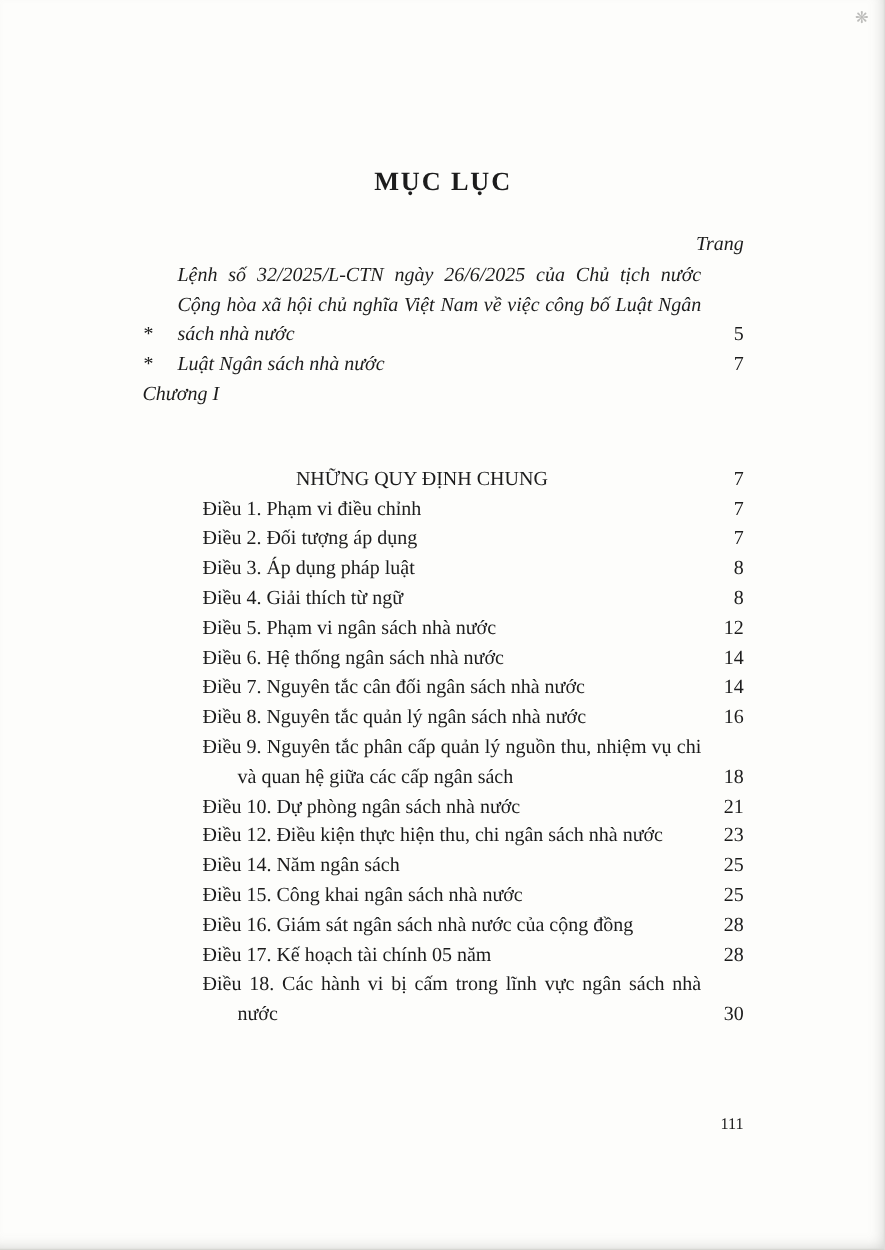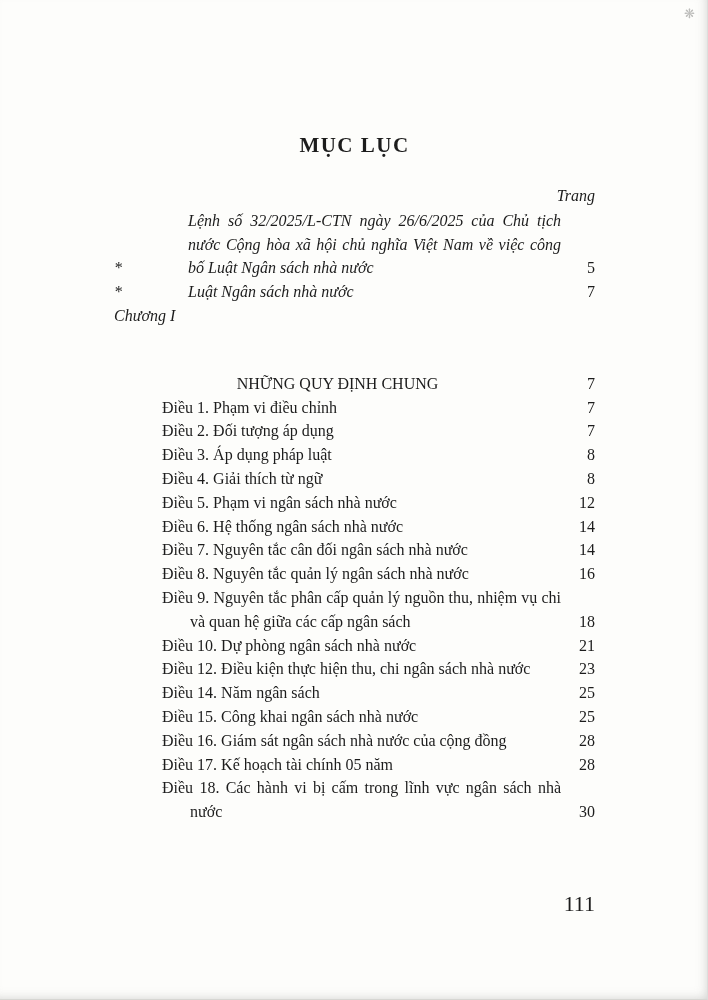--- a/index.html
+++ b/index.html
@@ -56,42 +56,42 @@
   .entry-text {
     flex:1 1 auto;
     text-align:justify;
     padding-left:0;
   }
   .entry-text.hang {
     padding-left:28px;
     text-indent:-28px;
     margin-left:48px;
   }
-  .entry-text.italic { font-style:italic;margin-left:46px; }
+  .entry-text.italic { font-style:italic; }
   .entry-page {
     flex:0 0 34px;
     width:34px;
     text-align:right;
     white-space:nowrap;
   }
   .chapter-label {
     font-style:italic;
   }
   .entry-text.center {
     text-align:center;
     padding-left:0;
     text-indent:0;
     margin-top:44px;
   }
   .page-number {
     position:absolute;
     left:114px; top:891px;
     width:481px;
     text-align:right;
-    font-size:22px;
+    font-size:13px;
   }
 </style>
 </head>
 <body>
 
 <div class="sheet">
 
   <span class="corner-glyph">❋</span>
 
   <div class="content">

